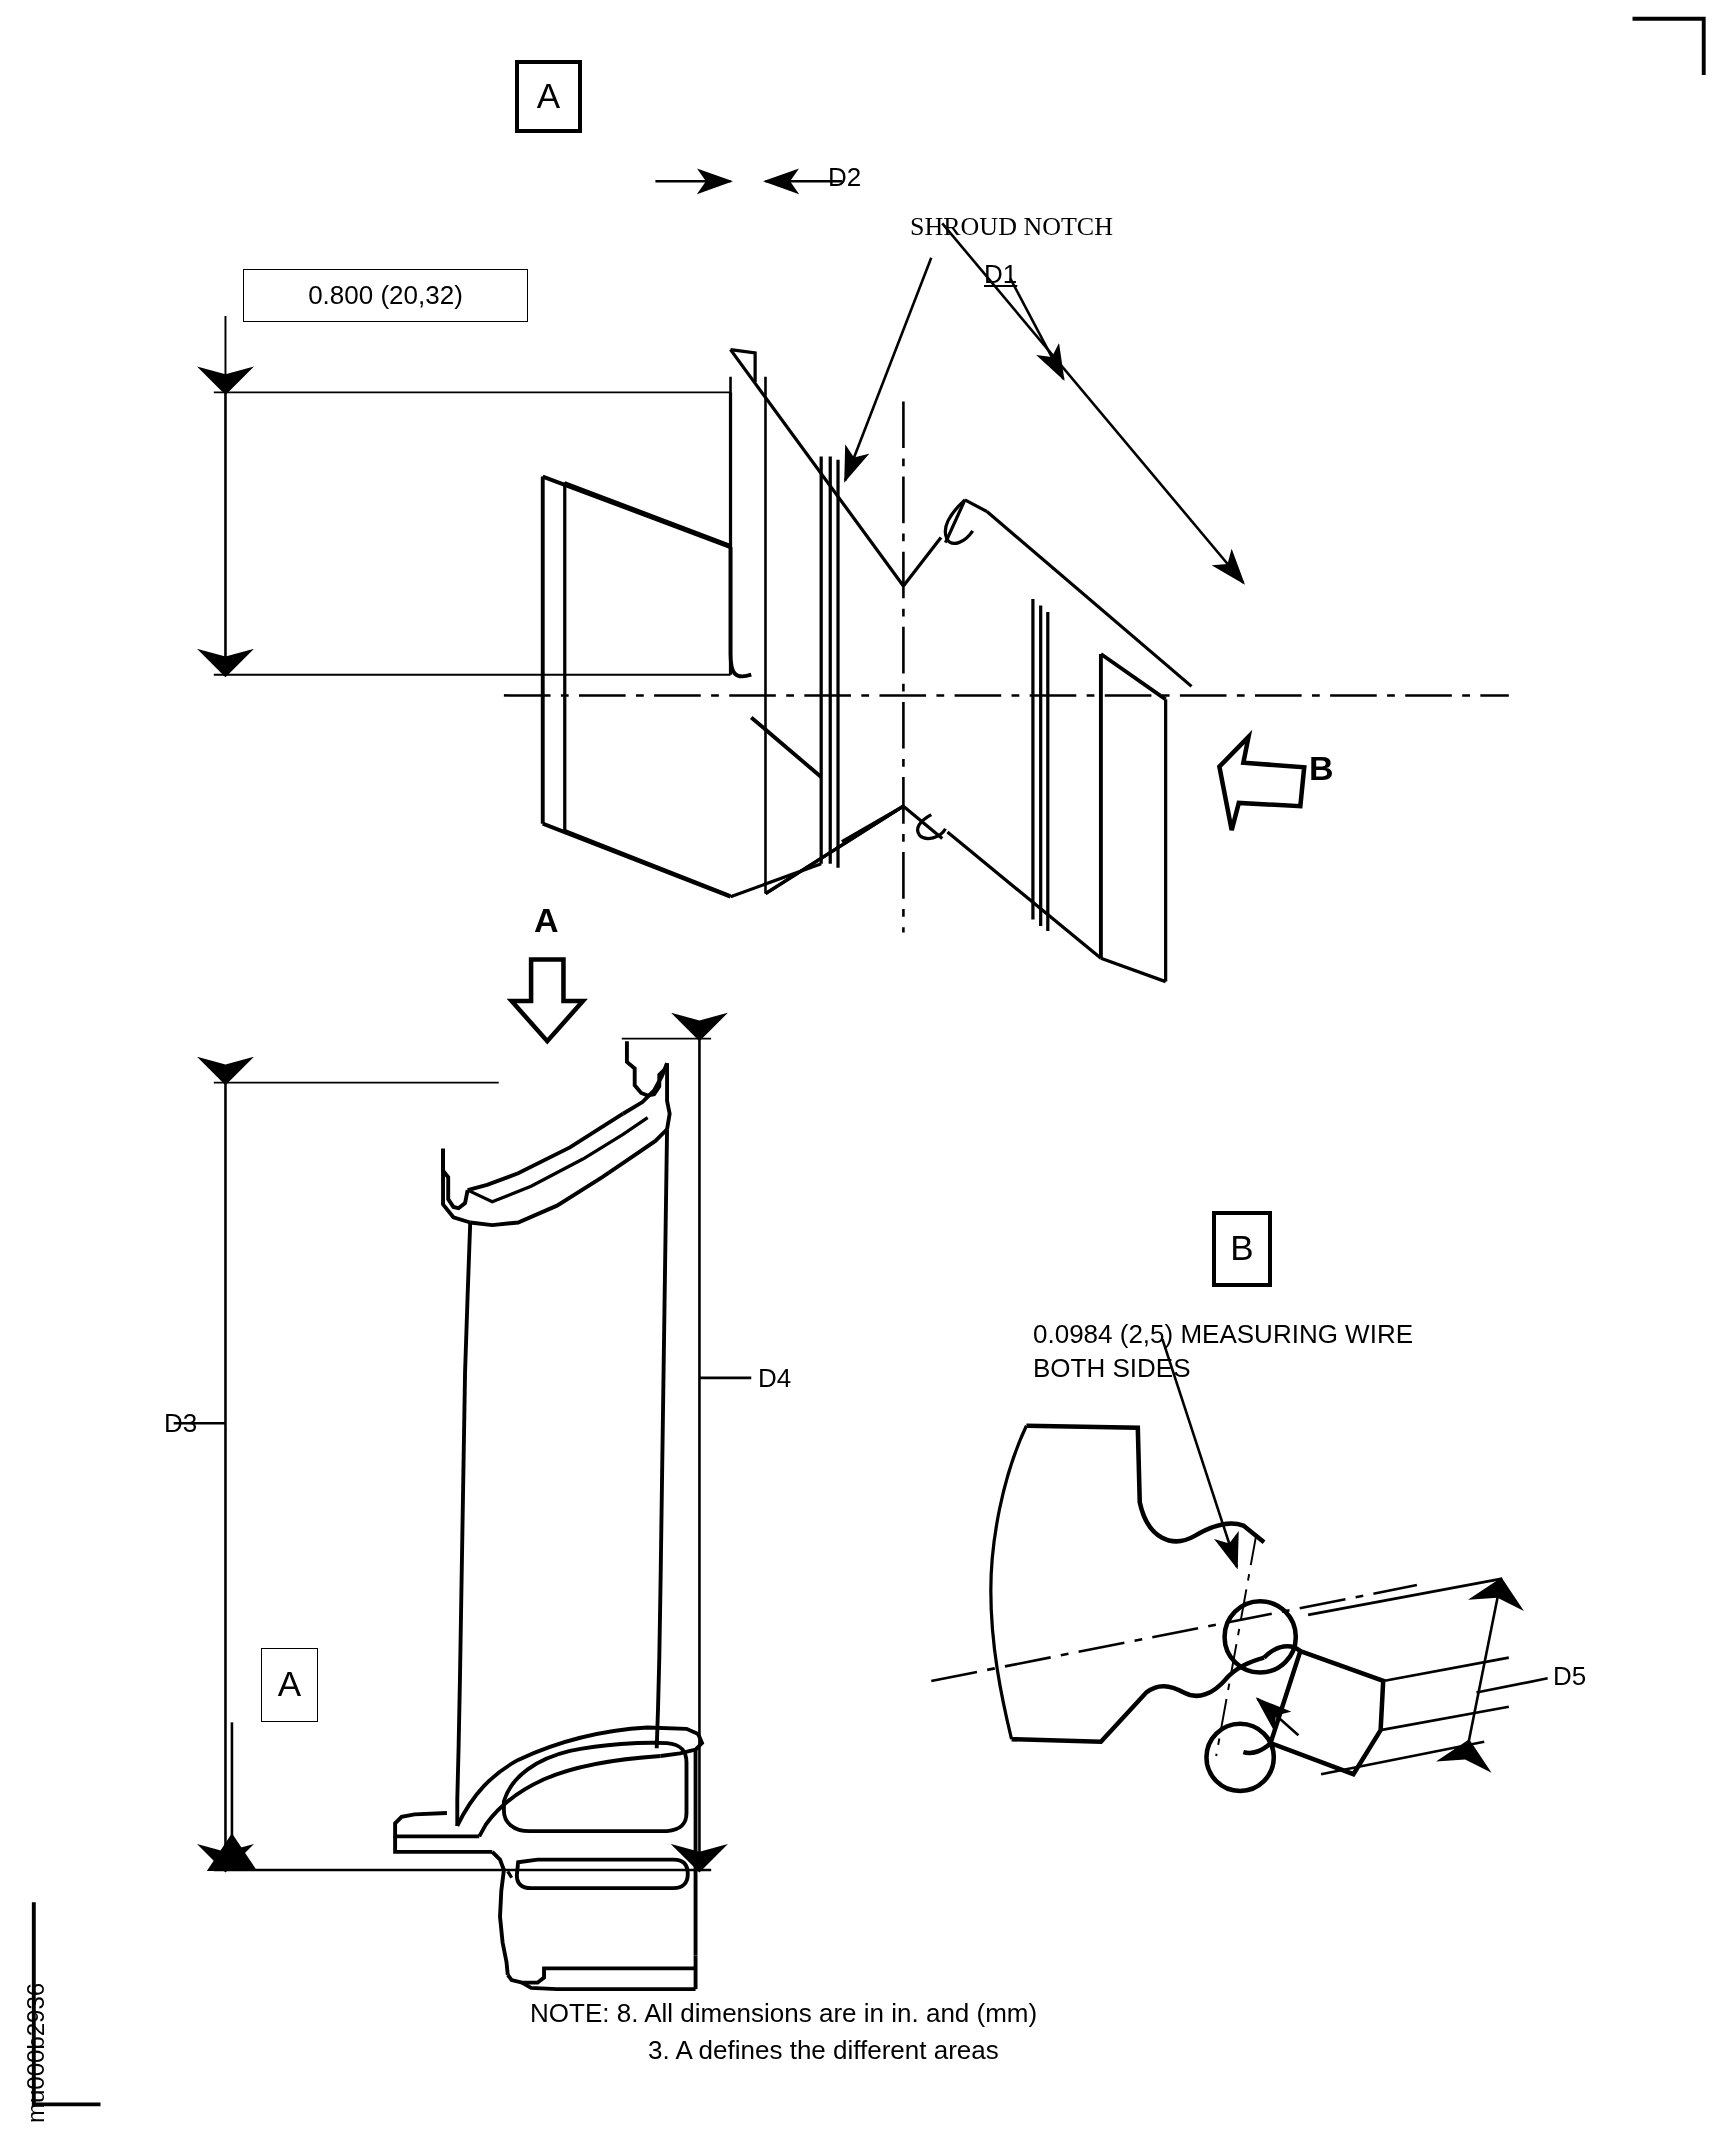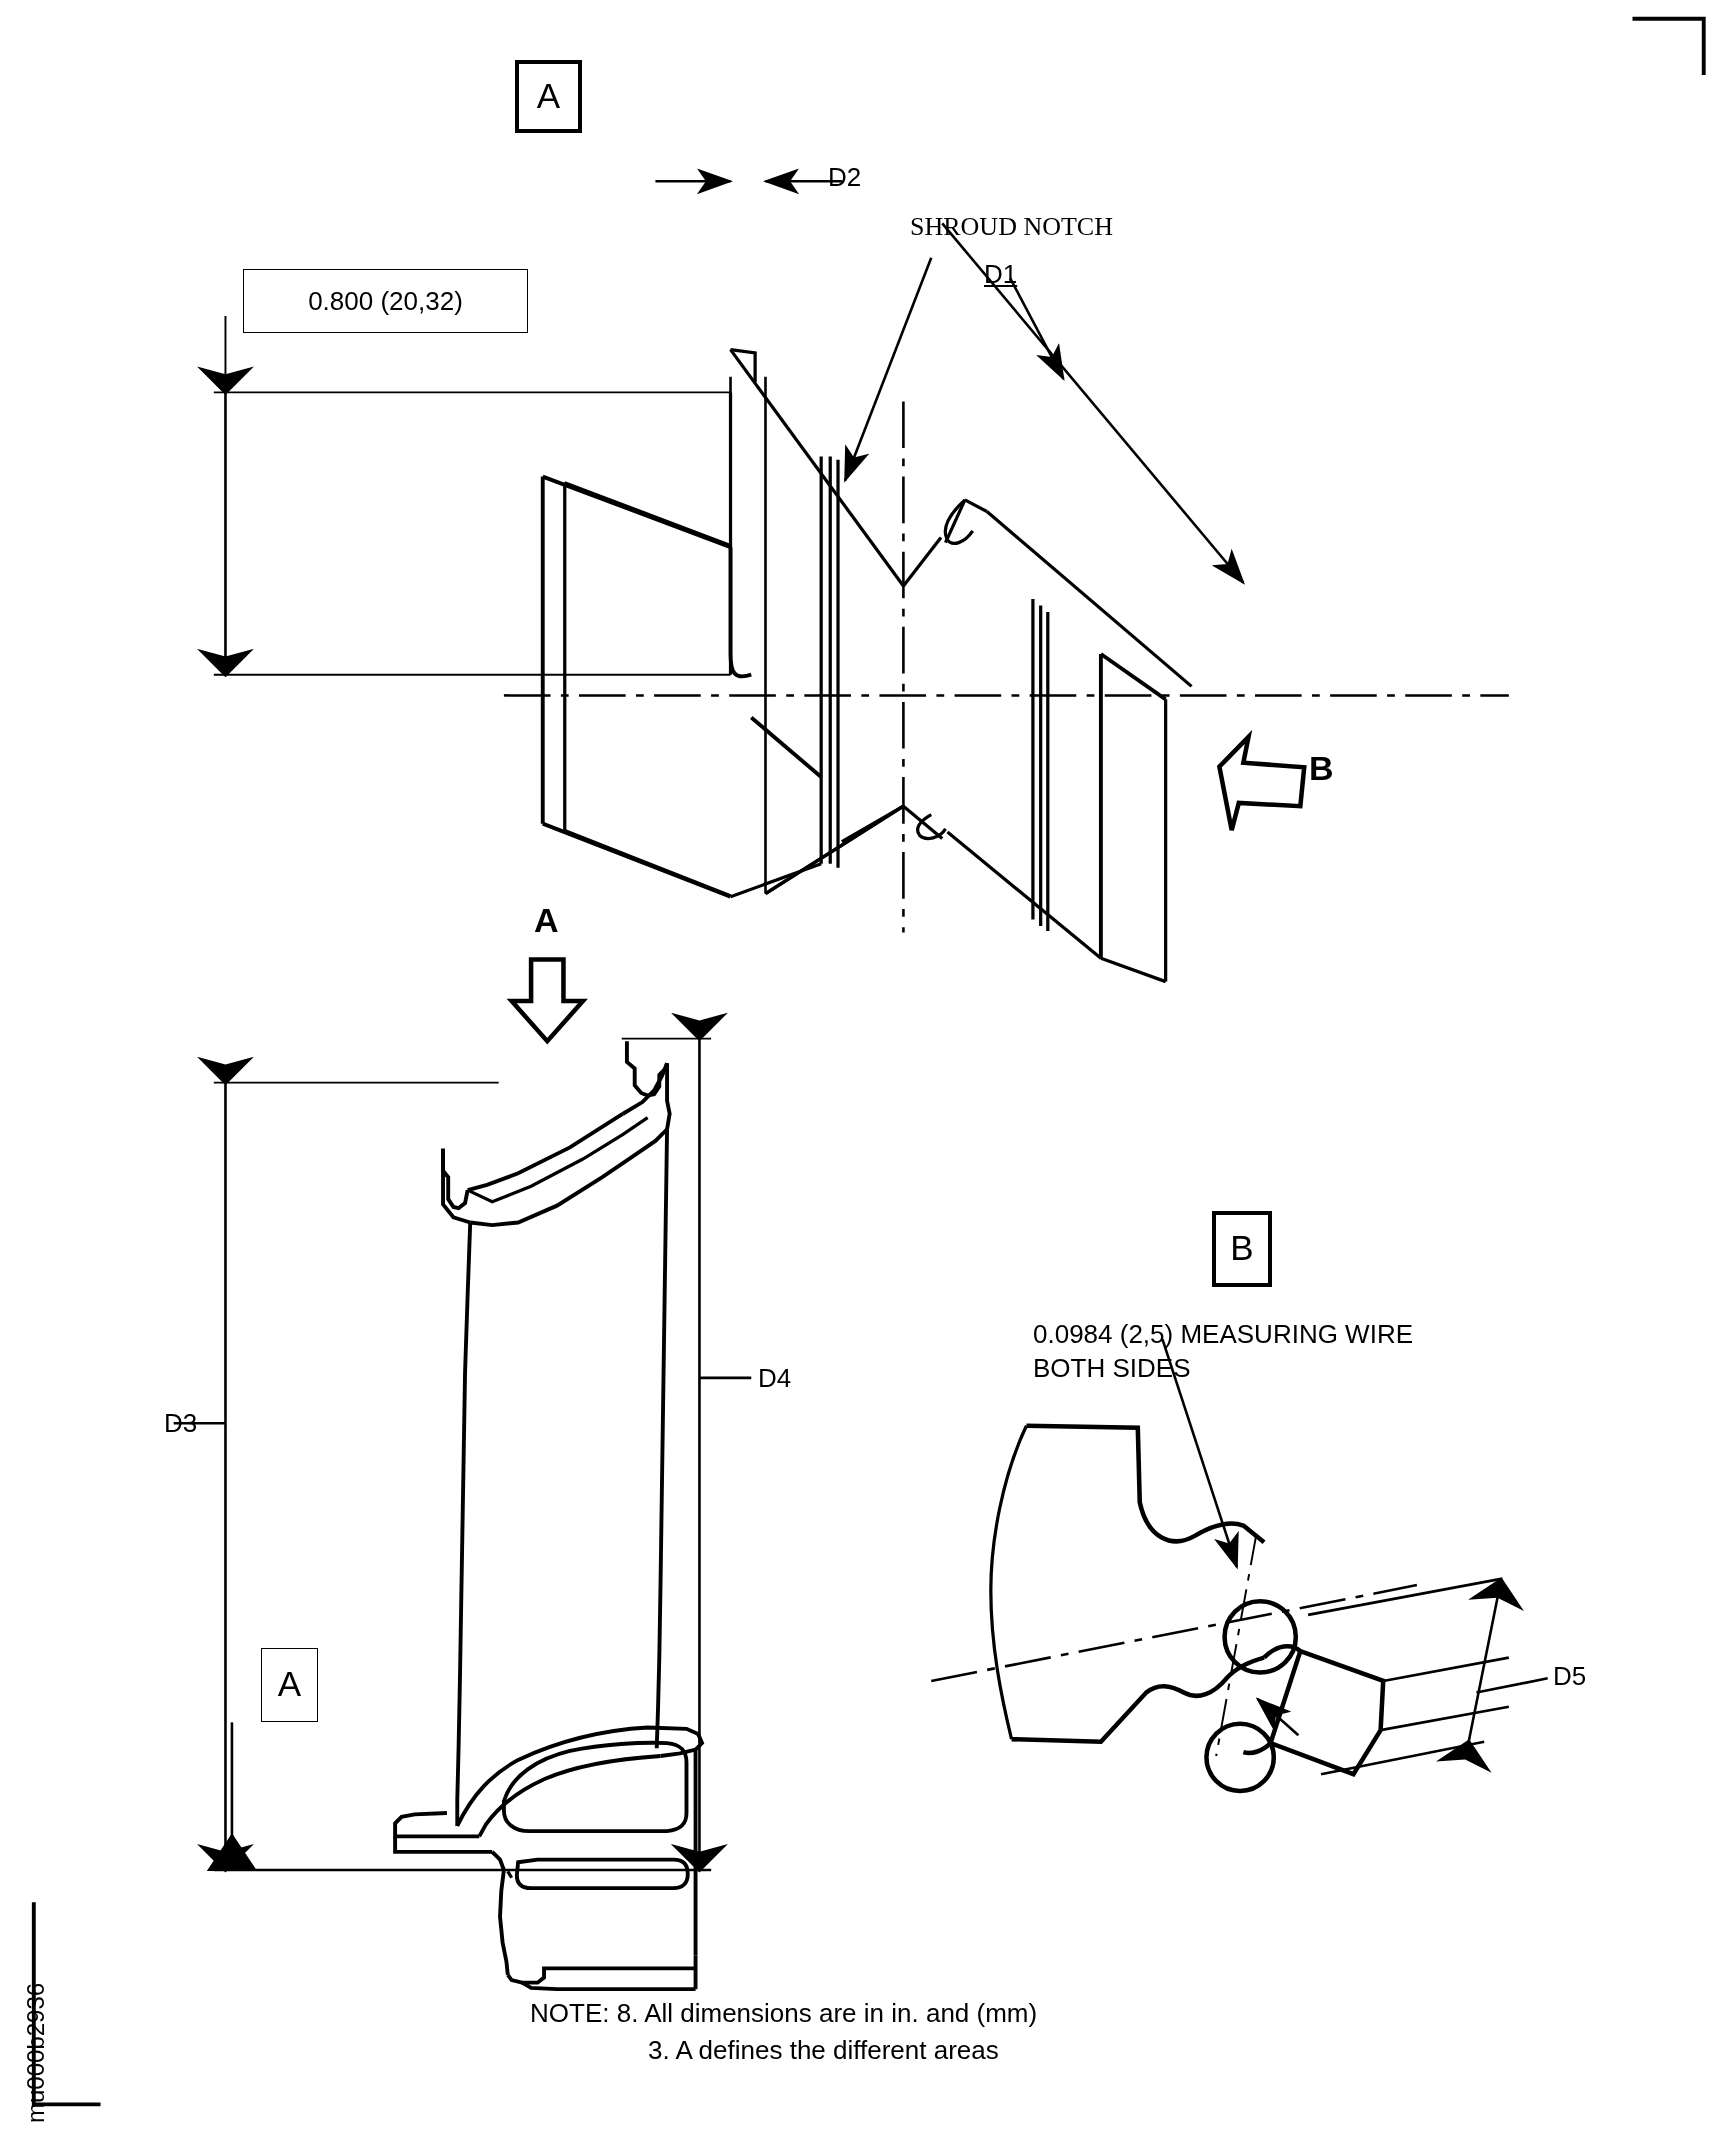--- a/index.html
+++ b/index.html
@@ -302,21 +302,21 @@
   <div class="viewbox" style="left:515px; top:60px; width:67px; height:73px;">
     <span class="lbl-boxA">A</span>
   </div>
 
   <div class="txt lbl-dim" style="left:828px; top:164px;">D2</div>
 
   <div class="txt lbl-dim" style="left:910px; top:214px;font-family:Liberation Serif, serif;">SHROUD NOTCH</div>
 
   <div class="txt lbl-dim" style="left:984px; top:261px;text-decoration:underline;">D1</div>
 
-  <div class="dimbox" style="left:243px; top:269px; width:285px; height:64px;">
+  <div class="dimbox" style="left:243px; top:269px; width:285px; height:53px;">
     <span class="lbl-dim">0.800 (20,32)</span>
   </div>
 
   <div class="txt lbl-big" style="left:1309px; top:751px;">B</div>
 
   <div class="txt lbl-big" style="left:534px; top:903px;">A</div>
 
   <div class="txt lbl-dim" style="left:120px; top:1410px;margin-left:44px;">D3</div>
 
   <div class="txt lbl-dim" style="left:758px; top:1365px;">D4</div>

